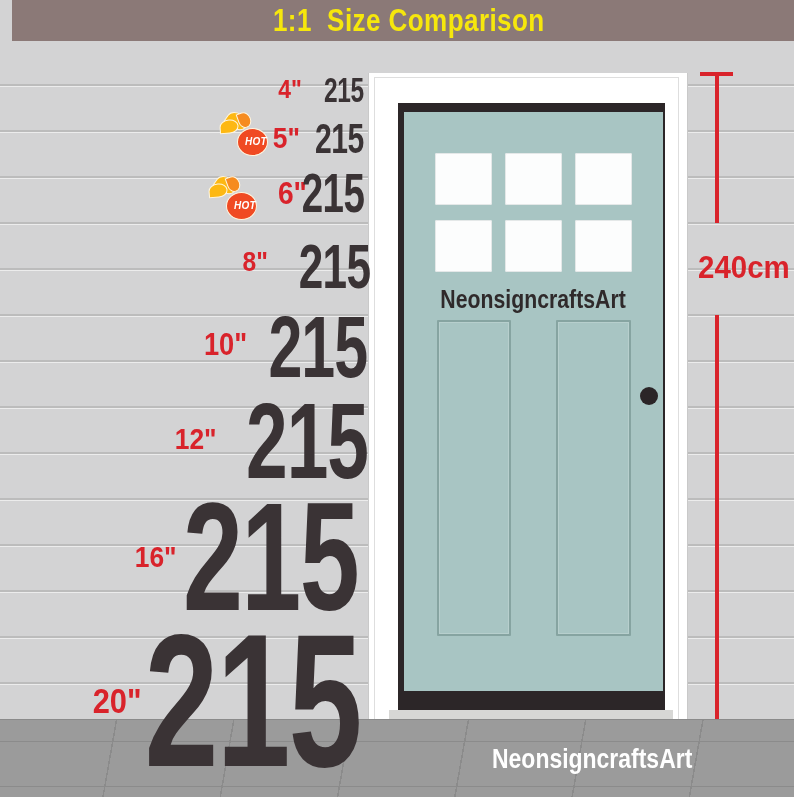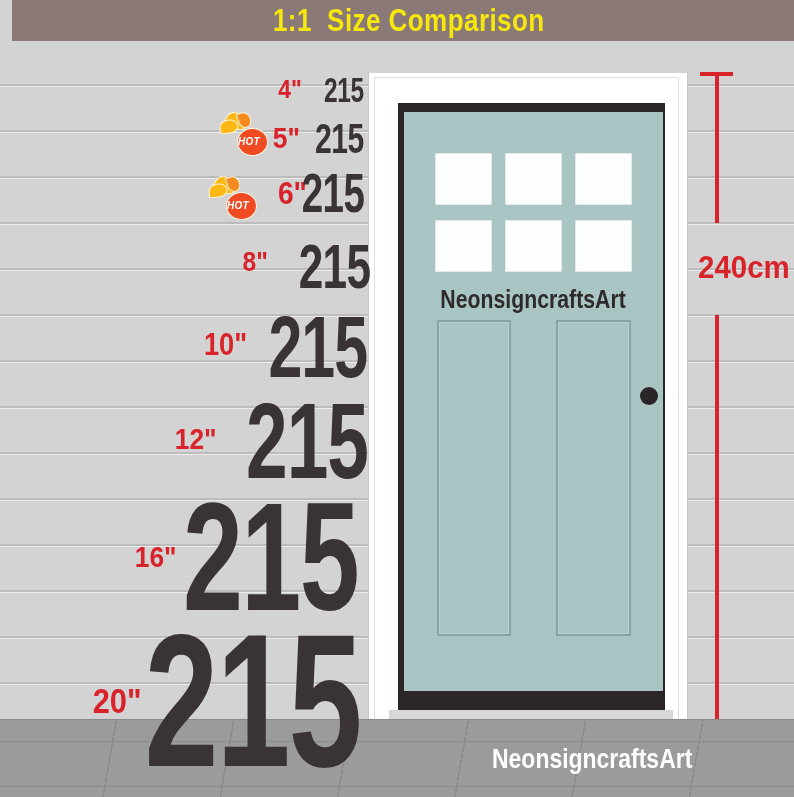--- a/index.html
+++ b/index.html
@@ -73,21 +73,21 @@
   .hot .flame1,.hot .flame2,.hot .flame3{
     position:absolute;background:#fdb813;border:1px solid #fff6e0;
     border-radius:0 60% 55% 55%;
   }
   .hot .flame1{width:14px;height:20px;left:8px;top:0;transform:rotate(-55deg);}
   .hot .flame2{width:12px;height:17px;left:1px;top:7px;transform:rotate(-95deg);}
   .hot .flame3{width:11px;height:14px;left:17px;top:2px;transform:rotate(-20deg);background:#f68b1f;}
   .hot .circle{
     position:absolute;left:16px;top:18px;width:29px;height:26px;
     background:#f04a23;border:1.5px solid #fff6e0;border-radius:50%;
-    display:flex;align-items:center;justify-content:flex-start;
+    display:flex;align-items:center;justify-content:flex-end;
   }
   .hot .circle span{
     color:#ffffff;font-weight:700;font-style:italic;font-size:10px;line-height:1;
     letter-spacing:.3px;
   }
   
   .door-frame{
     position:absolute;left:368px;top:73px;width:318px;height:646px;
     background:#ffffff;border-left:1px solid #c9c9c9;border-right:1px solid #c9c9c9;
     z-index:3;

